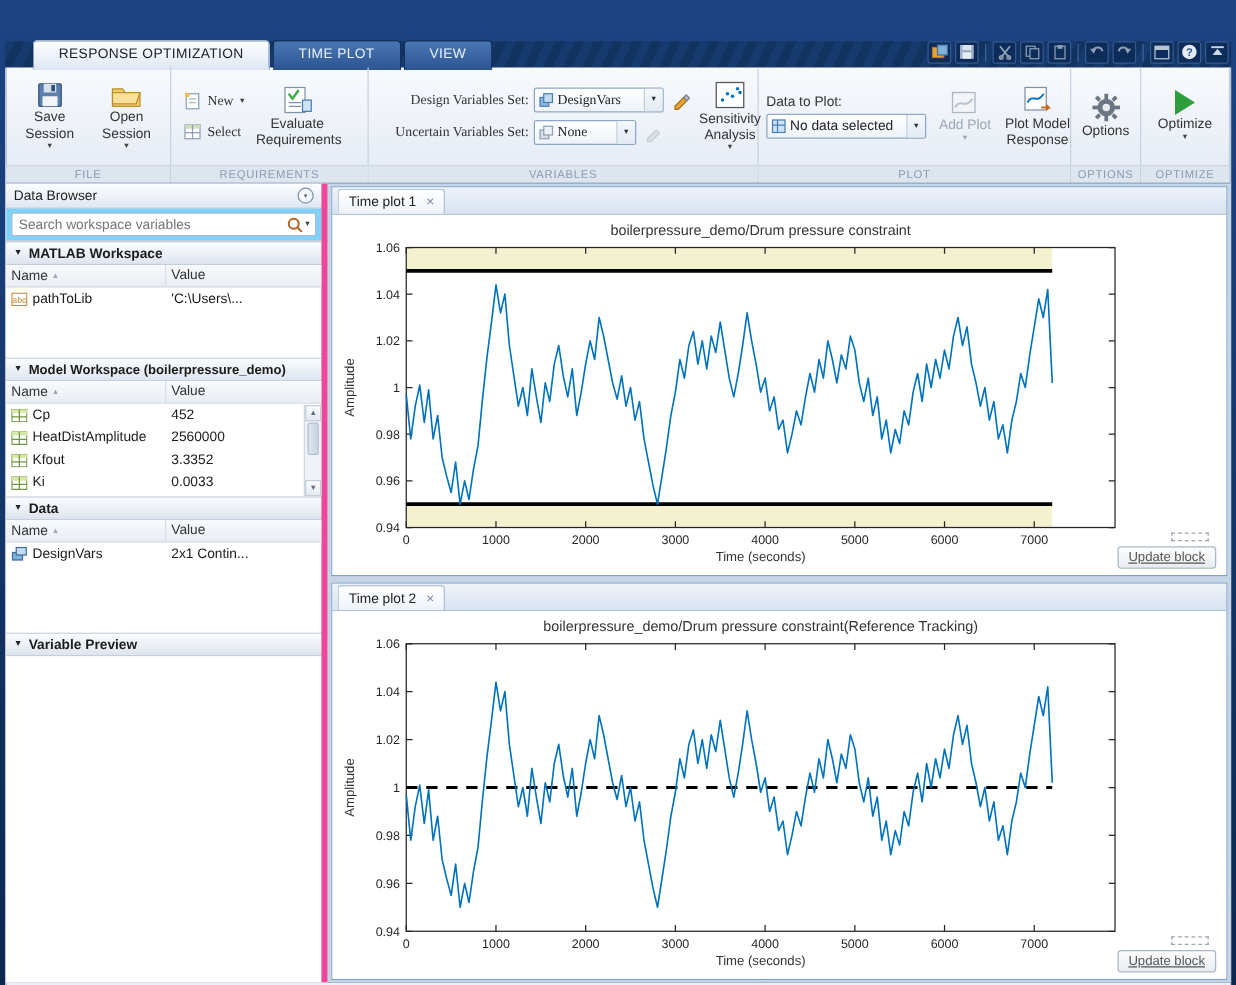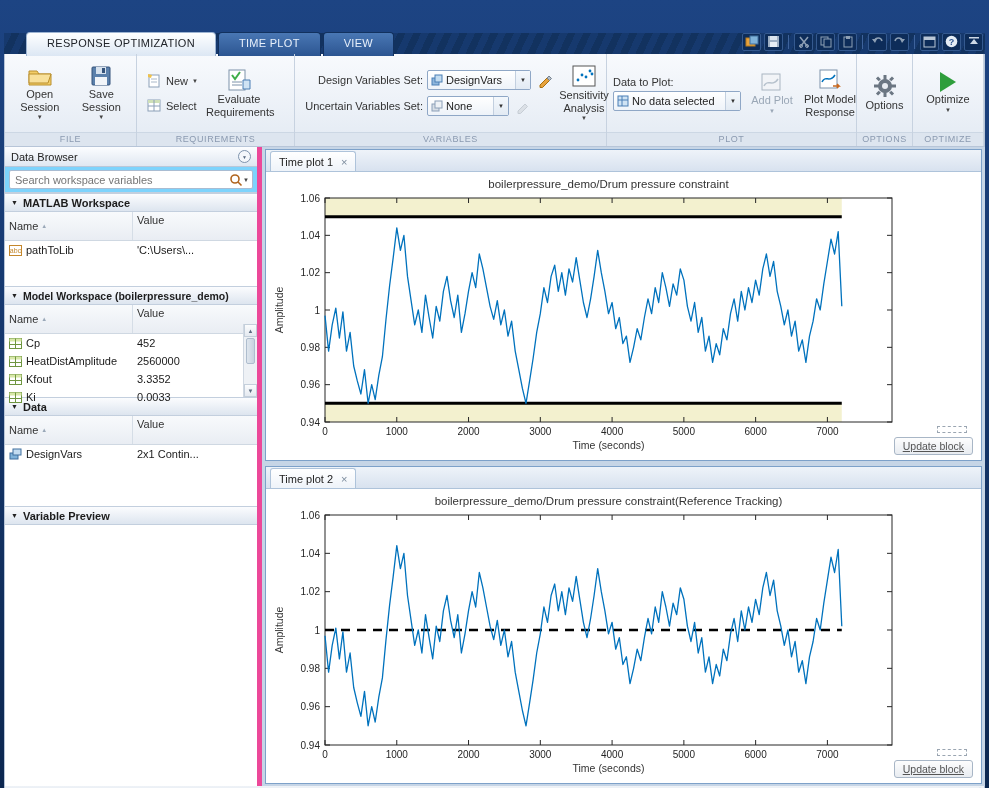--- a/index.html
+++ b/index.html
@@ -30,21 +30,21 @@
   .slabel { height:14px; line-height:13px; text-align:center; font-size:9px; color:#8b9ab0;
             background:#dde5ef; border-top:1px solid #ccd7e4; letter-spacing:.6px; }
   .bigbtn { width:58px; min-width:54px; display:flex; flex-direction:column; align-items:center;
             justify-content:center; gap:1px; font-size:11px; color:#333; text-align:center;
             line-height:1.15; padding:2px 1px; border-radius:3px; cursor:default; }
   .bigbtn .dd { font-size:6px; color:#444; }
   .bigbtn.disabled { color:#9aa7b6; }
   .smallbtn { display:flex; align-items:center; gap:4px; font-size:11px; color:#333; padding:2px 4px;
               border-radius:2px; cursor:default; }
   .smallbtn .dd { font-size:6px; color:#444; }
-  .stack { display:flex; flex-direction:column; justify-content:center; gap:6px; }
+  .stack { display:flex; flex-direction:column; justify-content:center; gap:6px;font-family:Liberation Serif, serif; }
   .varrow { display:flex; align-items:center; gap:4px; font-size:11px; color:#333; }
   .varrow .vlabel { width:122px; text-align:right; }
   .combo { display:inline-flex; align-items:center; height:20px; border:1px solid #8fa7c6;
            background:linear-gradient(#ffffff,#eef3f9); font-size:11px; color:#222;
            border-radius:2px; padding-left:3px; cursor:default; }
   .combo .cval { padding:0 5px 0 3px; white-space:nowrap; }
   .combo .cdd { border-left:1px solid #c2cfdf; align-self:stretch; display:flex; align-items:center;
                 padding:0 4px; font-size:6px; color:#333; background:linear-gradient(#f4f8fc,#e2eaf3); }
   .pencil { width:18px; height:18px; display:flex; align-items:center; justify-content:center; }
   .plots-col { display:flex; flex-direction:column; justify-content:center; gap:3px; font-size:11px; color:#333; }
@@ -63,21 +63,21 @@
   .searchbox { display:flex; align-items:center; height:19px; background:#fff;
                border:1px solid #a9bcd2; border-radius:2px; padding:0 3px; }
   .searchbox input { flex:1; border:none; outline:none; font-size:11px; color:#555;
                      font-family:"Liberation Sans",sans-serif; background:transparent; }
   .sec-header { height:19px; display:flex; align-items:center; gap:5px; padding:0 6px;
                 font-size:11px; font-weight:bold; color:#1c1c1c;
                 background:linear-gradient(#fbfcfe,#dde5ef); border-top:1px solid #c3cfde;
                 border-bottom:1px solid #c3cfde; }
   .sec-header .tri { font-size:7px; color:#222; }
   .tbl { background:#fff; position:relative; }
-  .tbl-head { display:flex; height:29px; font-size:11px; color:#333;
+  .tbl-head { display:flex; height:18px; font-size:11px; color:#333;
               background:linear-gradient(#f8fafc,#e9edf3); border-bottom:1px solid #cfd8e2;justify-content:flex-end; }
   .tbl-head .c1 { width:128px; padding:2px 4px; border-right:1px solid #d5dde6; display:flex; align-items:center; gap:3px;}
   .tbl-head .c2 { flex:1; padding:2px 4px; }
   .tbl-head .sort { font-size:6px; color:#9aa8b8; }
   .trow { display:flex; height:18px; font-size:11px; color:#1a1a1a; align-items:center; }
   .trow .c1 { width:128px; padding:0 4px; display:flex; align-items:center; gap:4px; overflow:hidden; white-space:nowrap; }
   .trow .c2 { flex:1; padding:0 4px; overflow:hidden; white-space:nowrap; }
   .scrollbar { position:absolute; top:19px; bottom:0; right:0; width:14px; background:#eef1f5;
                border-left:1px solid #d0d8e2; display:flex; flex-direction:column; }
   .sb-btn { height:13px; display:flex; align-items:center; justify-content:center; font-size:6px;
@@ -191,35 +191,35 @@
           </svg>
       </span>
     </div>
   </div>
 
   <div class="ribbon">
 
     <div class="rsection" style="width:132px;">
       <div class="rcontent">
         <div class="bigbtn">
-          <svg width="26" height="22">
-              <path d="M2 6 h8 l2 3 h12 v11 H2 Z" fill="#f2cd68" stroke="#ba8f2c"></path>
-              <path d="M2 9 h22 l-3 9 H2 Z" fill="#f8e09a" stroke="#ba8f2c"></path>
-            </svg>
-          <span style="width:50px;">Open Session</span>
-          <span class="dd">▼</span>
-        </div>
-        <div class="bigbtn">
           <svg width="22" height="22">
               <rect x="2" y="2" width="18" height="18" rx="1" fill="#5b80ab" stroke="#35537a"></rect>
               <rect x="6" y="2" width="10" height="7" fill="#d7e2ee"></rect>
               <rect x="5" y="12" width="12" height="8" fill="#f2f5f9"></rect>
               <rect x="12" y="3" width="3" height="5" fill="#35537a"></rect>
             </svg>
           <span style="width:50px;">Save Session</span>
+          <span class="dd">▼</span>
+        </div>
+        <div class="bigbtn">
+          <svg width="26" height="22">
+              <path d="M2 6 h8 l2 3 h12 v11 H2 Z" fill="#f2cd68" stroke="#ba8f2c"></path>
+              <path d="M2 9 h22 l-3 9 H2 Z" fill="#f8e09a" stroke="#ba8f2c"></path>
+            </svg>
+          <span style="width:50px;">Open Session</span>
           <span class="dd">▼</span>
         </div>
       </div>
       <div class="slabel">FILE</div>
     </div>
 
     <div class="rsection" style="width:158px;">
       <div class="rcontent">
         <div class="stack">
           <div class="smallbtn">

